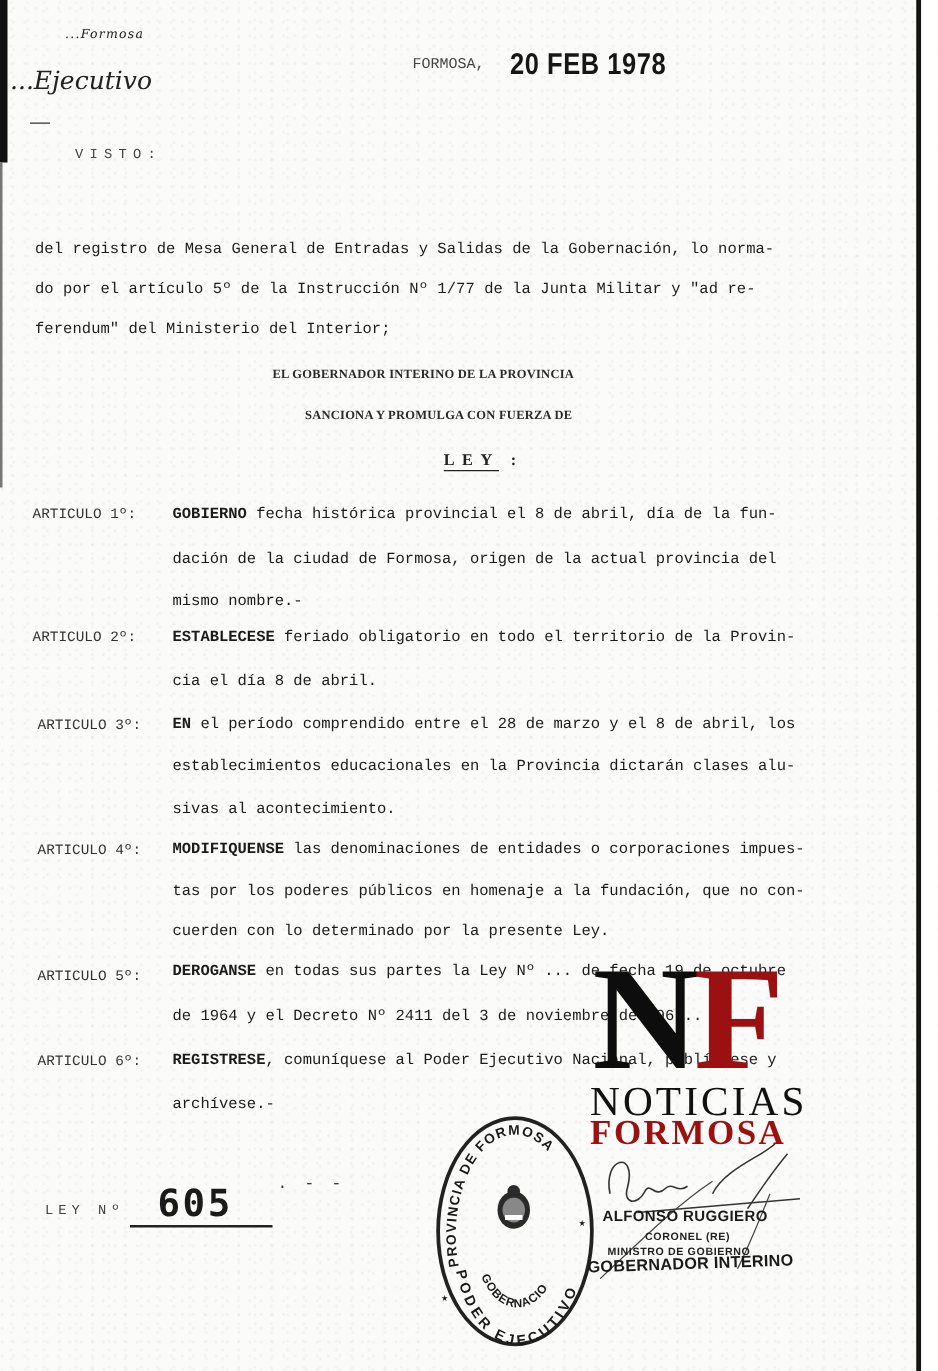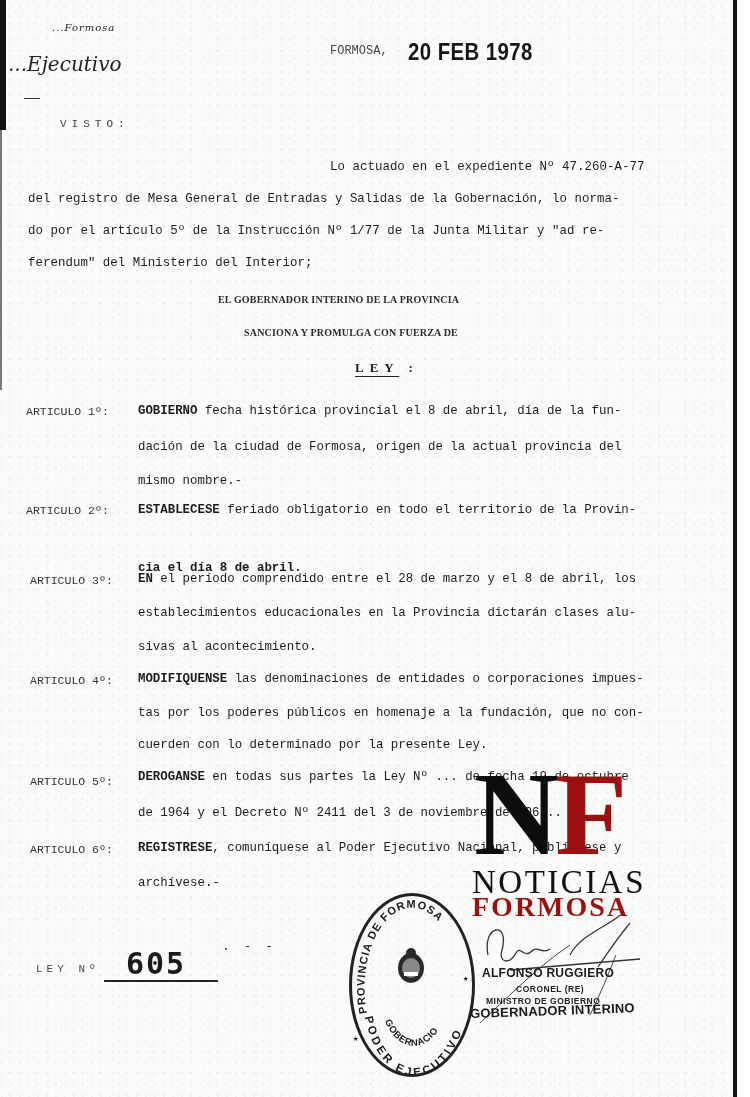--- a/index.html
+++ b/index.html
@@ -68,37 +68,36 @@
   <div class="edge-right-strip"></div>
 
   <div class="hw hw1">...Formosa</div>
   <div class="hw hw2">...Ejecutivo</div>
   <div class="hw-dash"></div>
   <div class="visto">VISTO:</div>
 
   <div class="date-place">FORMOSA,</div>
   <div class="date-stamp">20 FEB 1978</div>
 
-  <div class="typed" style="left:330px; top:160px;">Lo actuado en el expediente Nº 47.260-A-77</div>
   <div class="typed" style="left:28px; top:192px;">del registro de Mesa General de Entradas y Salidas de la Gobernación, lo norma-</div>
   <div class="typed" style="left:28px; top:224px;">do por el artículo 5º de la Instrucción Nº 1/77 de la Junta Militar y "ad re-</div>
   <div class="typed" style="left:28px; top:256px;">ferendum" del Ministerio del Interior;</div>
 
   <div class="ctr" style="left:218px; top:294px;">EL GOBERNADOR INTERINO DE LA PROVINCIA</div>
   <div class="ctr" style="left:244px; top:327px;">SANCIONA Y PROMULGA CON FUERZA DE</div>
   <div class="ley-title"><u>LEY</u> <span>:</span></div>
 
   <div class="art-label" style="left:26px; top:405px;">ARTICULO 1º:</div>
   <div class="art-text" style="left:138px; top:404px;"><span class="kw">GOBIERNO</span><span> fecha histórica provincial el 8 de abril, día de la fun-</span></div>
   <div class="art-text" style="left:138px; top:440px;">dación de la ciudad de Formosa, origen de la actual provincia del</div>
   <div class="art-text" style="left:138px; top:474px;">mismo nombre.-</div>
 
   <div class="art-label" style="left:26px; top:504px;">ARTICULO 2º:</div>
   <div class="art-text" style="left:138px; top:503px;"><span class="kw">ESTABLECESE</span><span> feriado obligatorio en todo el territorio de la Provin-</span></div>
-  <div class="art-text" style="left:138px; top:561px;font-weight:bold;">cia el día 8 de abril.</div>
+  <div class="art-text" style="left:138px; top:538px;">cia el día 8 de abril.</div>
 
   <div class="art-label" style="left:30px; top:574px;">ARTICULO 3º:</div>
   <div class="art-text" style="left:138px; top:572px;"><span class="kw">EN</span><span> el período comprendido entre el 28 de marzo y el 8 de abril, los</span></div>
   <div class="art-text" style="left:138px; top:606px;text-align:right;">establecimientos educacionales en la Provincia dictarán clases alu-</div>
   <div class="art-text" style="left:138px; top:640px;">sivas al acontecimiento.</div>
 
   <div class="art-label" style="left:30px; top:674px;">ARTICULO 4º:</div>
   <div class="art-text" style="left:138px; top:672px;"><span class="kw">MODIFIQUENSE</span><span> las denominaciones de entidades o corporaciones impues-</span></div>
   <div class="art-text" style="left:138px; top:738px;">cuerden con lo determinado por la presente Ley.</div>
   <div class="art-text" style="left:138px; top:706px;">tas por los poderes públicos en homenaje a la fundación, que no con-</div>

